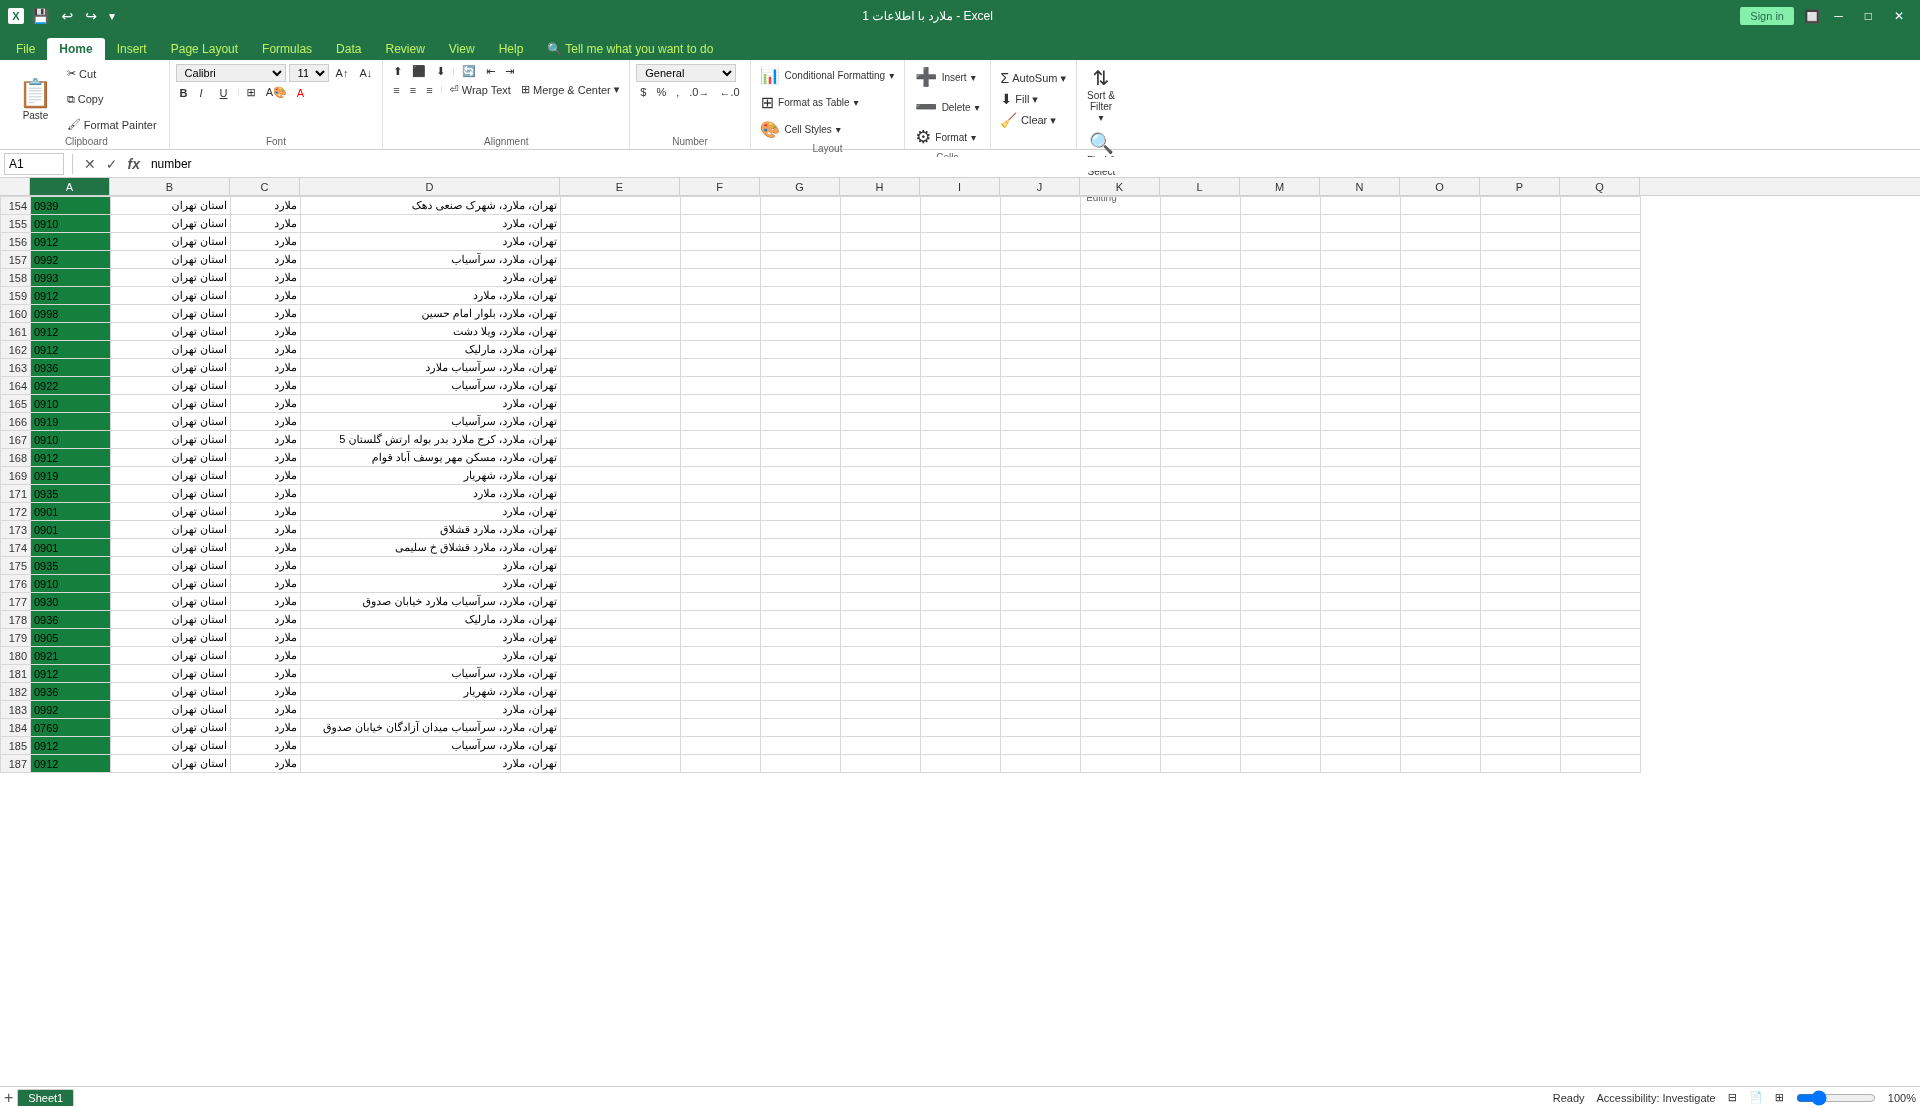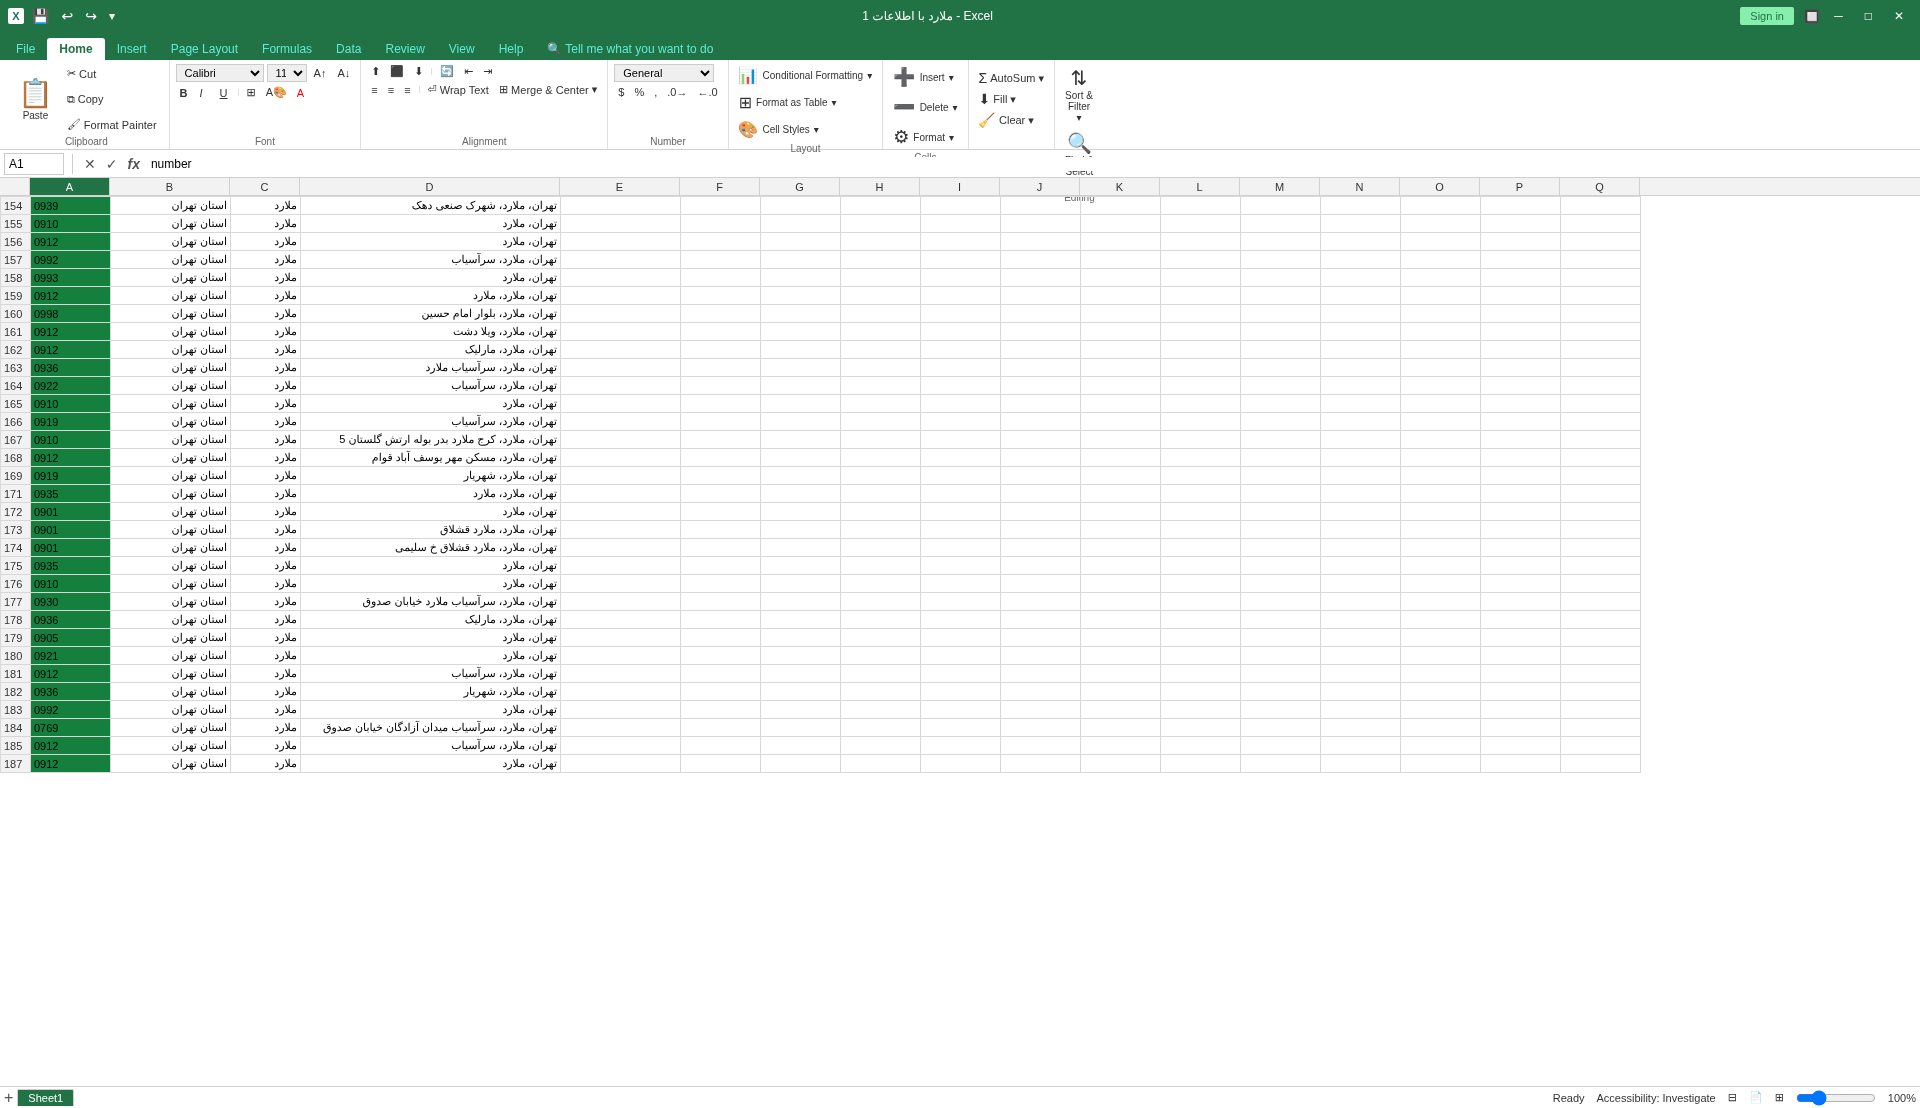--- a/index.html
+++ b/index.html
@@ -26,21 +26,21 @@
     
     .ribbon-tabs {
       height: 28px;
       background: #217346;
       display: flex;
       align-items: flex-end;
       padding: 0 4px;
     }
     .ribbon-tab {
       padding: 4px 12px;
-      color: #5eead4;
+      color: #bef264;
       font-size: 12px;
       cursor: pointer;
       border-radius: 3px 3px 0 0;
     }
     .ribbon-tab.active {
       background: #fff;
       color: #217346;
       font-weight: 600;
     }
 
@@ -111,21 +111,21 @@
       color: #333;
     }
     .paste-btn .icon { font-size: 28px; }
     .clipboard-right { display: flex; flex-direction: column; justify-content: space-between; }
 
     
     .font-selector {
       border: 1px solid #ccc;
       padding: 1px 4px;
       font-size: 11px;
-      width: 88px;
+      width: 110px;
       cursor: pointer;
     }
     .size-selector {
       border: 1px solid #ccc;
       padding: 1px 4px;
       font-size: 11px;
       width: 40px;
     }
 
     
@@ -208,21 +208,21 @@
       border: 1px solid #d8d8d8;
       font-size: 11px;
       height: 18px;
       padding: 0 3px;
       white-space: nowrap;
       overflow: hidden;
     }
     .row-num-cell {
       background: #f2f2f2;
       color: #333;
-      text-align: left;
+      text-align: right;
       font-size: 11px;
       border-right: 1px solid #ccc;
       width: 30px;
       min-width: 30px;
       user-select: none;
     }
     .col-a { width: 80px; background: #15803d; }
     .col-b { width: 120px; text-align: right; direction: rtl; }
     .col-c { width: 70px; text-align: right; direction: rtl; }
     .col-d { width: 260px; text-align: right; direction: rtl; }

